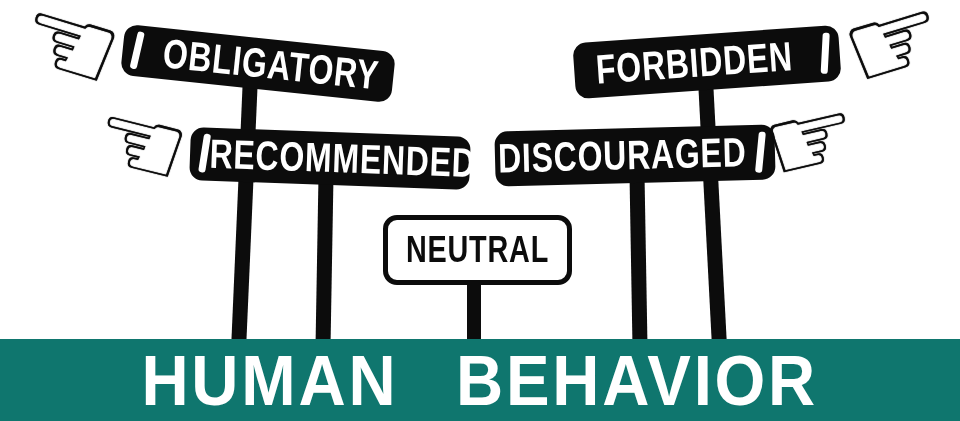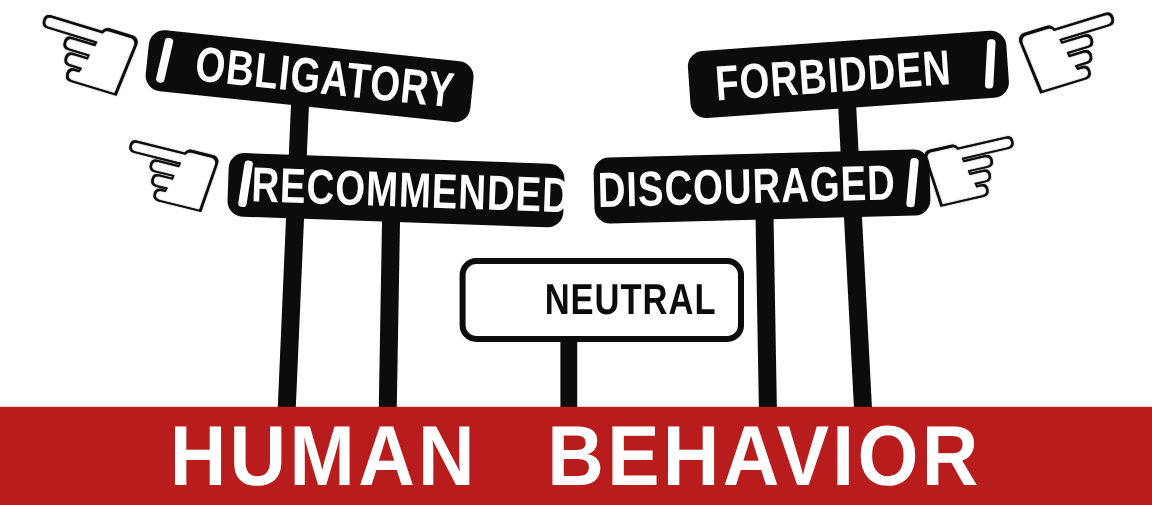--- a/index.html
+++ b/index.html
@@ -13,40 +13,40 @@
   
   .sign {
     position:absolute; background:#0c0c0c; border-radius:13px;
     display:flex; align-items:center; justify-content:center;
   }
   .sign .label {
     color:#ffffff; font-weight:bold; white-space:nowrap;
     font-size:41px; letter-spacing:1px; transform:scaleX(0.78);
     line-height:1;
   }
-  .sign.outline { background:#ffffff; border:5px solid #0c0c0c; border-radius:14px;padding-left:48px; }
+  .sign.outline { background:#ffffff; border:5px solid #0c0c0c; border-radius:14px; }
   .sign.outline .label { color:#0c0c0c; font-size:36px; transform:scaleX(0.8); }
   .cuff {
     position:absolute; width:7px; background:#ffffff; border-radius:3px;
     top:12%; height:74%;
   }
   .cuff.left  { left:11px; transform:rotate(7deg); }
   .cuff.right { right:11px; transform:rotate(7deg); }
   .pad-left  .label { margin-left:26px; }
   .pad-right .label { margin-right:26px; }
   
   .hand {
     position:absolute; display:flex; align-items:center; justify-content:center;
     color:#0c0c0c; font-family:"DejaVu Sans", sans-serif; line-height:1;
     text-shadow:0 0 1px #0c0c0c;
   }
   
   .banner {
     position:absolute; left:0; right:0; top:339px; bottom:0;
-    background:#b91c1c; display:flex; align-items:center; justify-content:center;
+    background:#0f766e; display:flex; align-items:center; justify-content:center;
   }
   .banner .label {
     color:#ffffff; font-weight:bold; font-size:71px; line-height:1;
     letter-spacing:3px; word-spacing:40px; transform:scaleX(0.92);
     white-space:nowrap;
   }
 </style>
 </head>
 <body>
 

